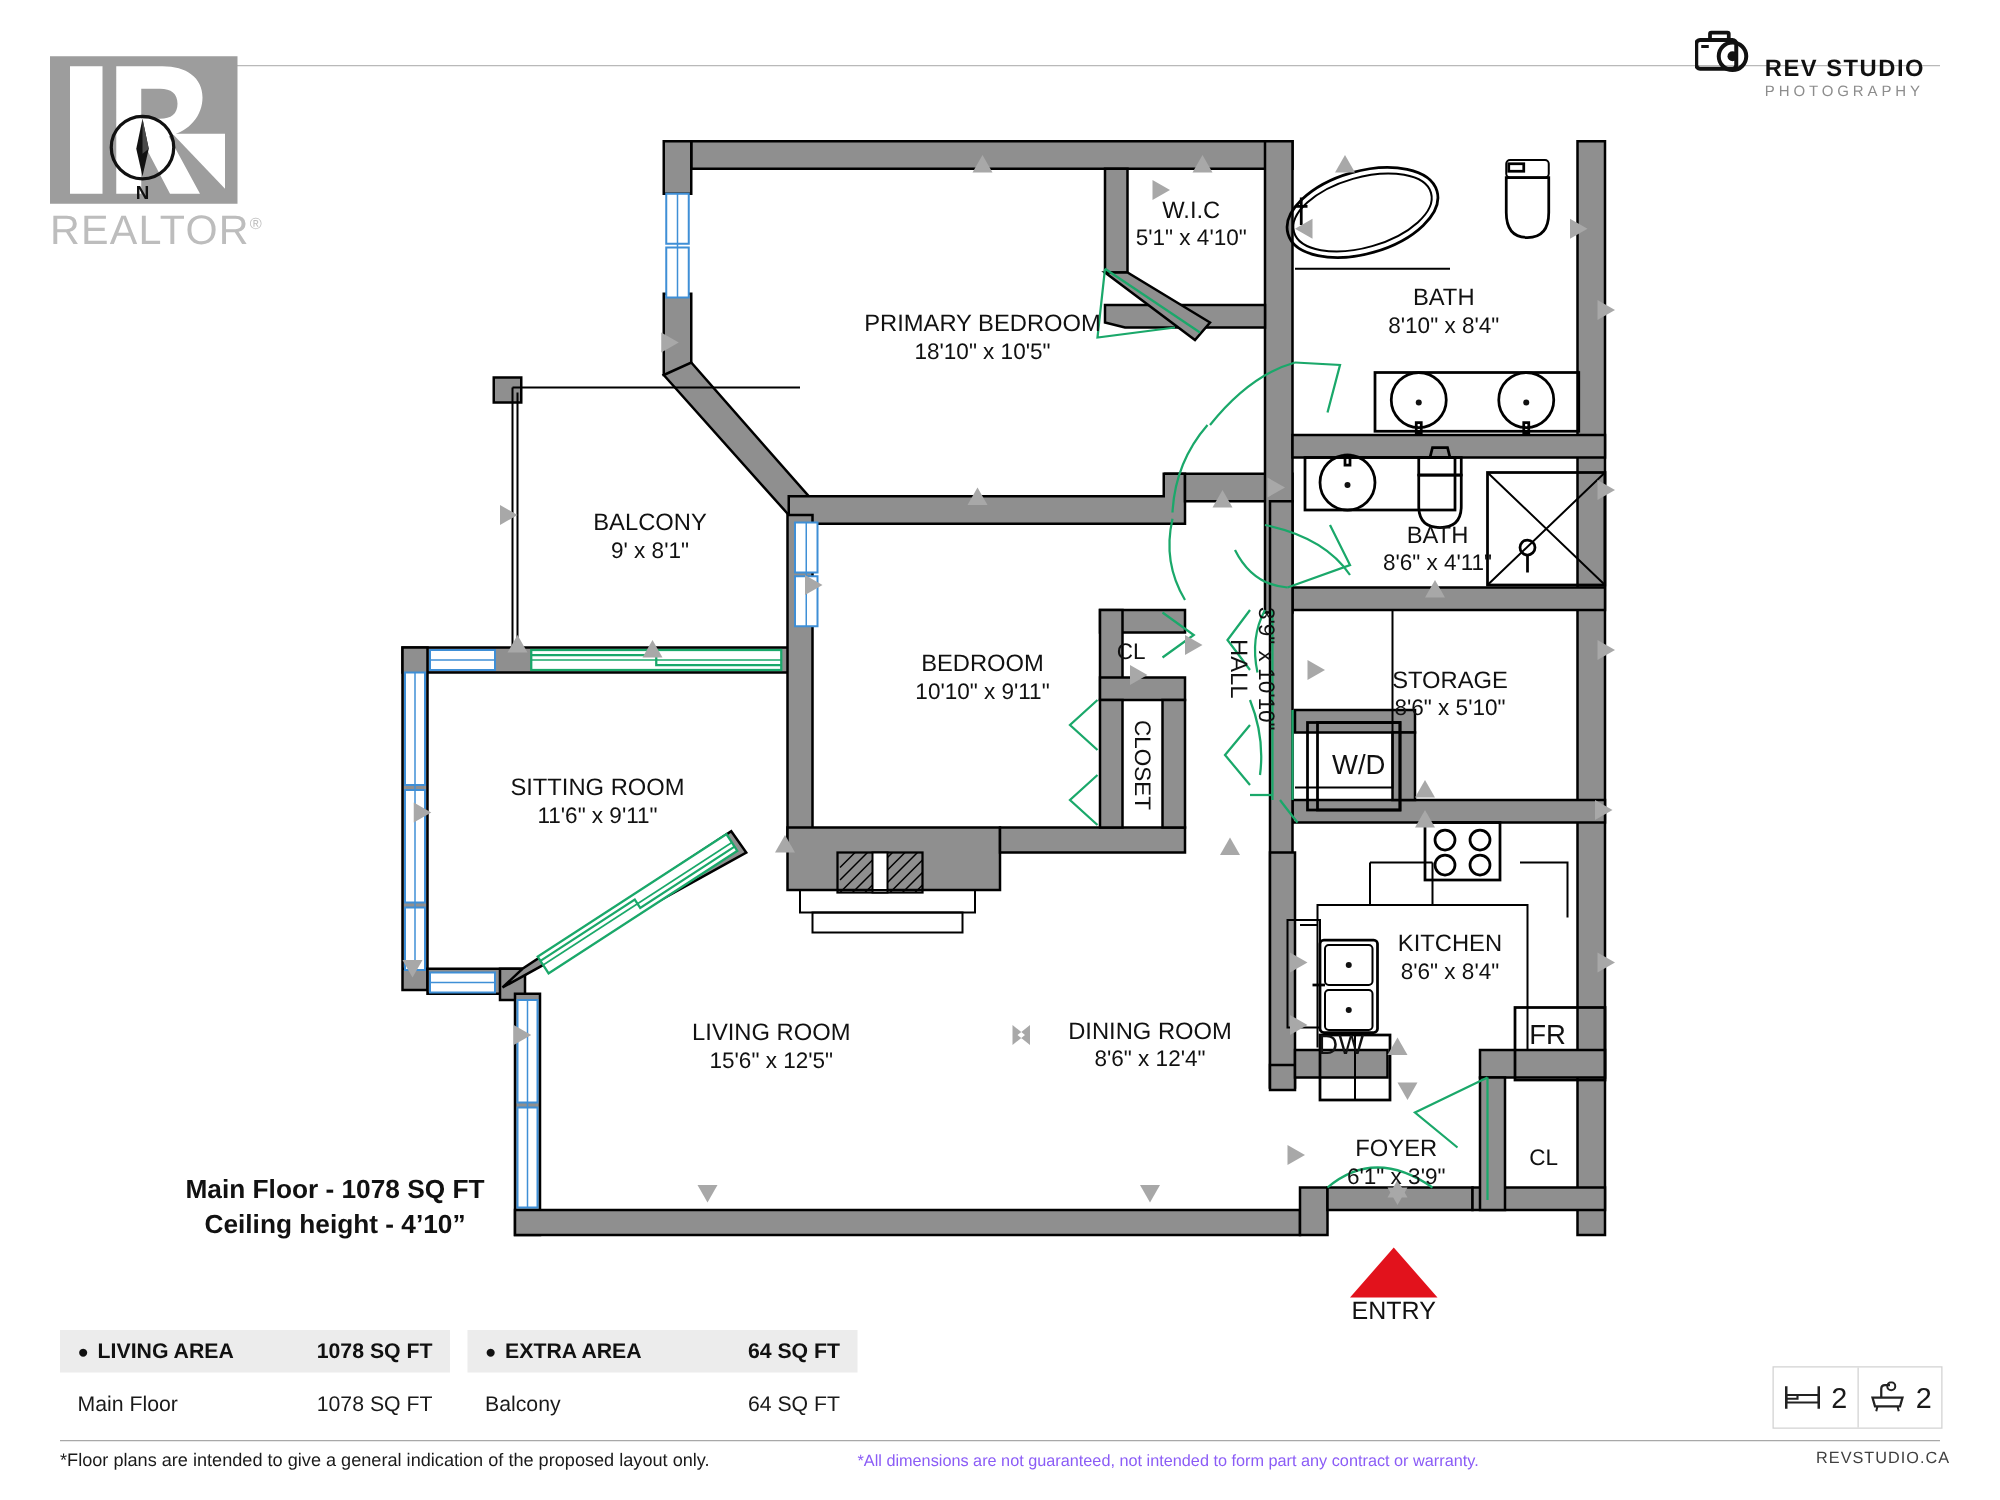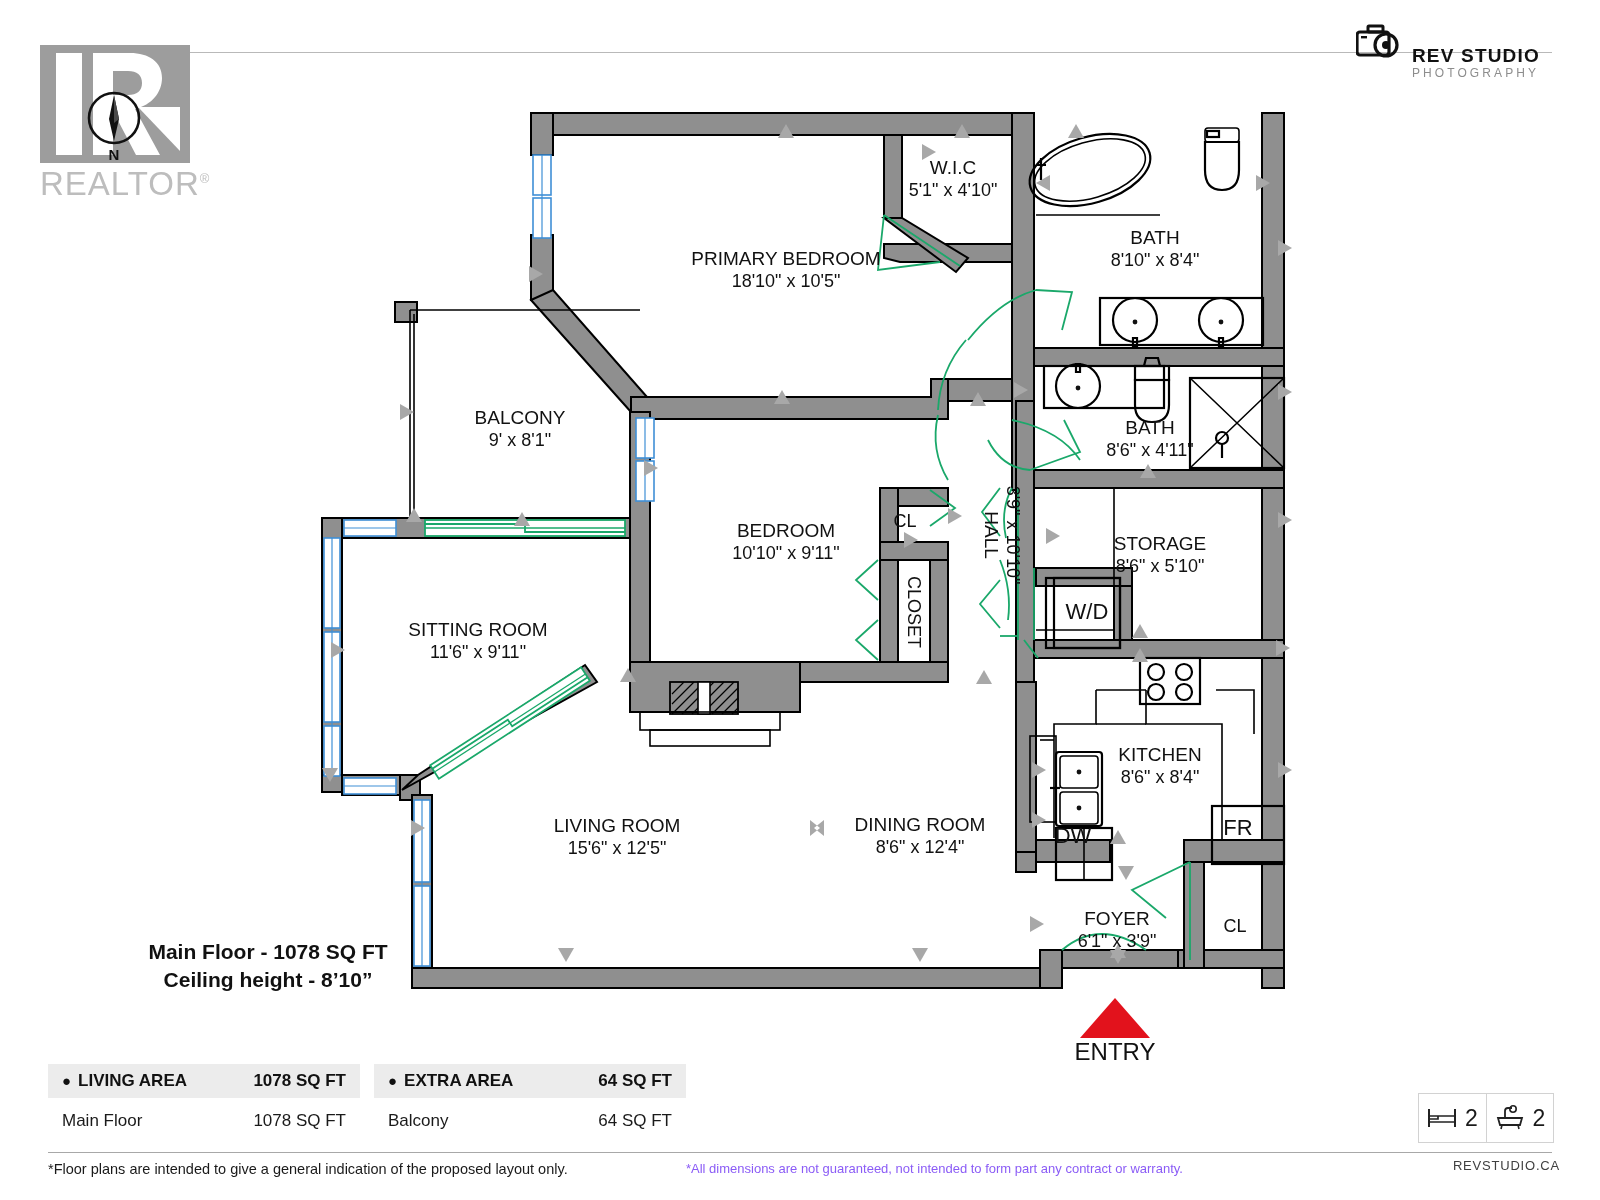--- a/index.html
+++ b/index.html
@@ -58,35 +58,35 @@
   
   #floor-summary {
     position: absolute; left: 138px; top: 938px;
     font-size: 21px; font-weight: bold; color: #111;
     text-align: center; line-height: 1.35; width: 260px;
   }
 
   
   #entry-label {
     position: absolute; left: 1050px; top: 1038px; width: 130px;
-    text-align: center; font-size: 24px; color: #111;
+    text-align: center; font-size: 20px; color: #111;
   }
 
   
   #area-tables { position: absolute; left: 48px; top: 1064px; display: flex; gap: 14px; }
   .area-table { width: 312px; }
   .area-head {
     background: #ececec; height: 34px; display: flex; align-items: center;
     padding: 16px 14px; justify-content: space-between;
   }
   .area-head .lbl { font-size: 17px; font-weight: bold; color: #111; }
   .area-head .lbl .dot { margin-right: 7px; font-size: 15px; }
   .area-head .val { font-size: 17px; font-weight: bold; color: #111; }
   .area-row {
-    height: 36px; display: flex; align-items: flex-start; padding: 13px 14px;
+    height: 36px; display: flex; align-items: flex-end; padding: 0 14px;
     justify-content: space-between;
   }
   .area-row .lbl { font-size: 17px; color: #1a1a1a; }
   .area-row .val { font-size: 17px; color: #1a1a1a; }
 
   
   #bedbath {
     position: absolute; right: 46px; top: 1093px;
     display: flex; border: 1px solid #d2d2d2;
   }
@@ -497,21 +497,21 @@
     <text class="appl" x="1073" y="843">DW</text>
     <text class="appl" x="1238" y="835">FR</text>
     <text class="rm-small" x="1235" y="932">CL</text>
   </g>
 
   <polygon points="1115,998 1150,1038 1080,1038" fill="#e2121c"></polygon>
 </svg>
 
 <div id="floor-summary">
   <div>Main Floor - 1078 SQ FT</div>
-  <div>Ceiling height - 8’10”</div>
+  <div>Ceiling height - 4’10”</div>
 </div>
 
 <div id="entry-label">ENTRY</div>
 
 <div id="area-tables">
   <div class="area-table">
     <div class="area-head">
       <span class="lbl"><span class="dot">●</span><span>LIVING AREA</span></span>
       <span class="val">1078 SQ FT</span>
     </div>

